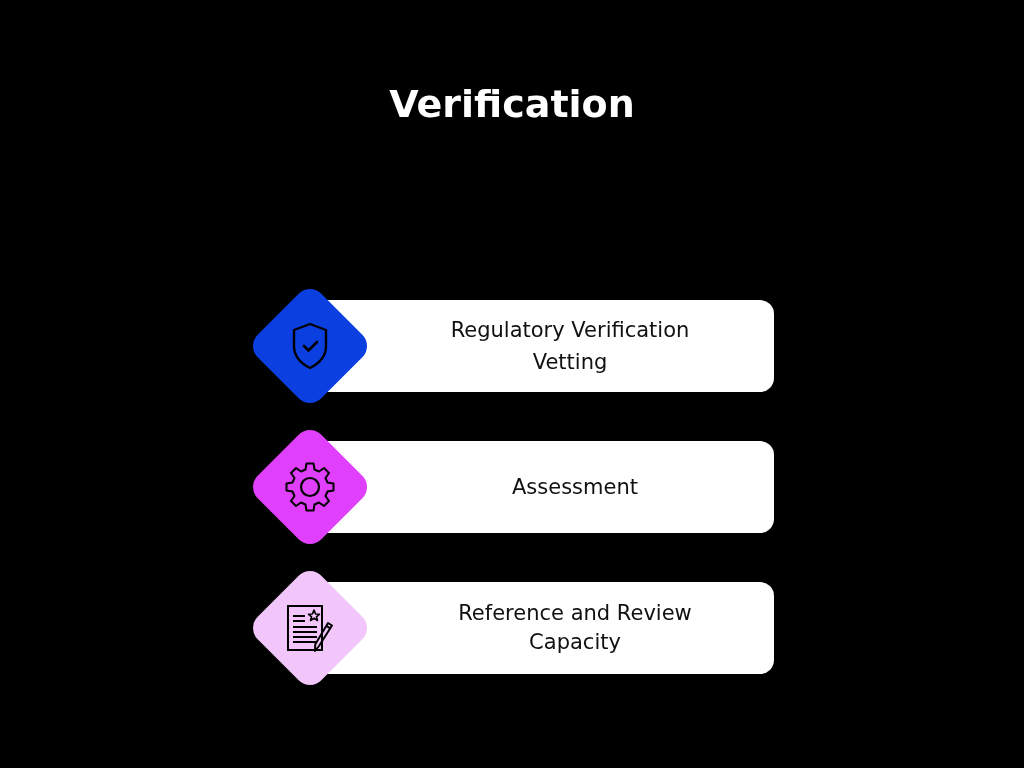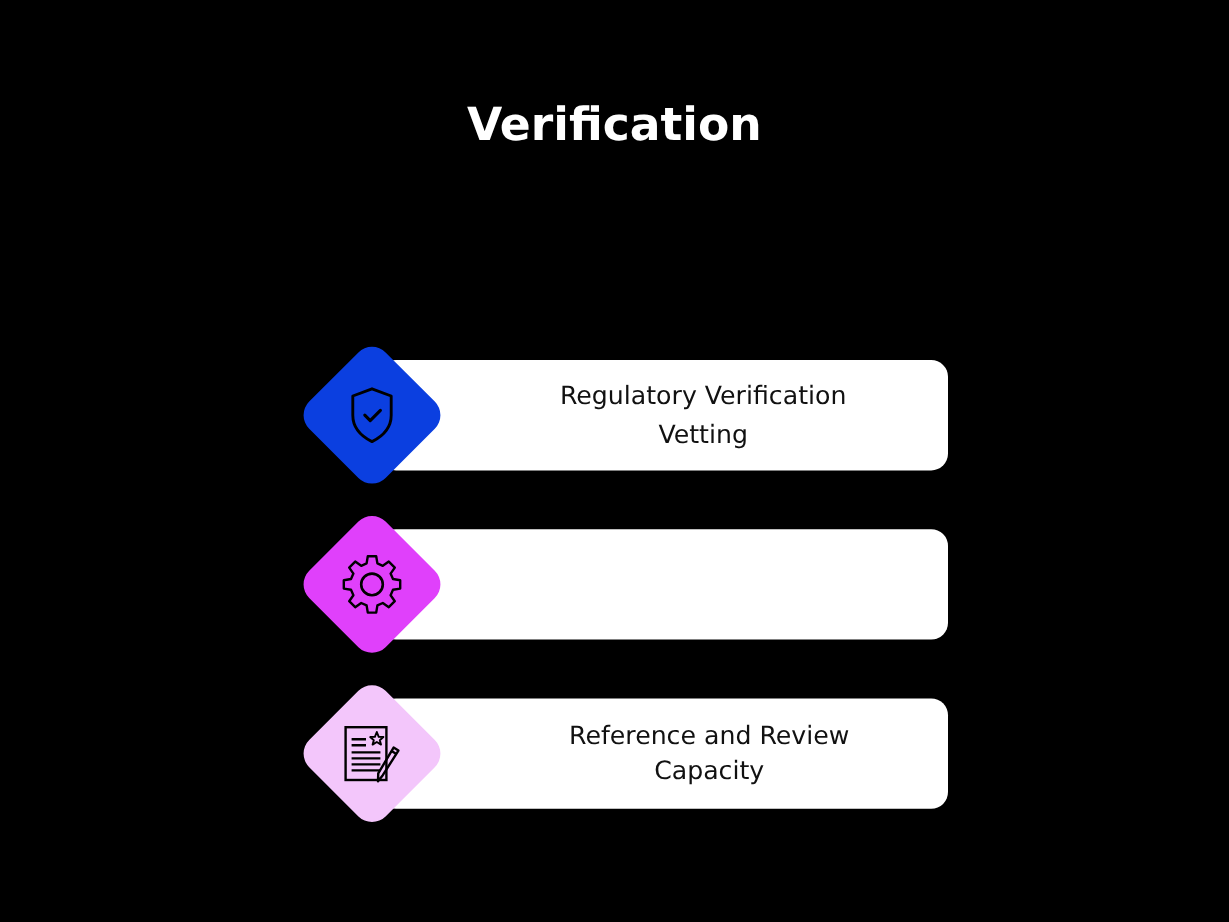--- a/index.html
+++ b/index.html
@@ -8,21 +8,21 @@
     font-family: "Liberation Sans", "DejaVu Sans", sans-serif;
   }
   .title {
     position: absolute; left: 0; top: 74px; width: 1024px; text-align: center;
     color: #ffffff; font-weight: bold; font-size: 38px; line-height: 60px;
     font-family: "DejaVu Sans", "Liberation Sans", sans-serif;
   }
   .title span { display: block; }
   .row { position: absolute; left: 0; width: 1024px; height: 130px; }
   .card {
-    position: absolute; left: 316px; top: 18px; width: 474px; height: 92px;
+    position: absolute; left: 300px; top: 18px; width: 474px; height: 92px;
     background: #ffffff; border-radius: 14px;
   }
   .card-text {
     position: absolute; left: 100px; right: 24px; top: 0; bottom: 0;
     display: flex; flex-direction: column; justify-content: center; align-items: center;
     text-align: center; color: #111111; font-size: 21px; line-height: 32px;
     font-family: "DejaVu Sans", "Liberation Sans", sans-serif;
   }
   .diamond {
     position: absolute; left: 265px; top: 19px; width: 90px; height: 90px;
@@ -49,20 +49,21 @@
   <div class="diamond" style="background:#0b3fe0;"></div>
   <svg class="icon" viewBox="0 0 64 64">
     <path d="M32 10 L48 16 L48 32 C48 43 40 50 32 54 C24 50 16 43 16 32 L16 16 Z" fill="none" stroke="#000" stroke-width="2.4" stroke-linejoin="round"></path>
     <path d="M26 32 L30.5 36.5 L39 28" fill="none" stroke="#000" stroke-width="2.6" stroke-linecap="round" stroke-linejoin="round"></path>
   </svg>
 </div>
 
 <div class="row" style="top:423px;">
   <div class="card">
     <div class="card-text">
+      <span>Assessment</span>
     </div>
   </div>
   <div class="diamond" style="background:#e040fb;"></div>
   <svg class="icon" viewBox="0 0 64 64">
     <path d="M28.5 12 L35.5 12 L36.5 18 L41 20 L46 16.5 L51 21.5 L47.5 26.5 L49.5 31 L55.5 32 L55.5 39 L49.5 40 L47.5 44.5 L51 49.5 L46 54.5 L41 51 L36.5 53 L35.5 59 L28.5 59 L27.5 53 L23 51 L18 54.5 L13 49.5 L16.5 44.5 L14.5 40 L8.5 39 L8.5 32 L14.5 31 L16.5 26.5 L13 21.5 L18 16.5 L23 20 L27.5 18 Z" transform="translate(0,-3.5)" fill="none" stroke="#000" stroke-width="2" stroke-linejoin="round"></path>
     <circle cx="32" cy="32" r="9" fill="none" stroke="#000" stroke-width="2.2"></circle>
   </svg>
 </div>
 
 <div class="row" style="top:564px;">

